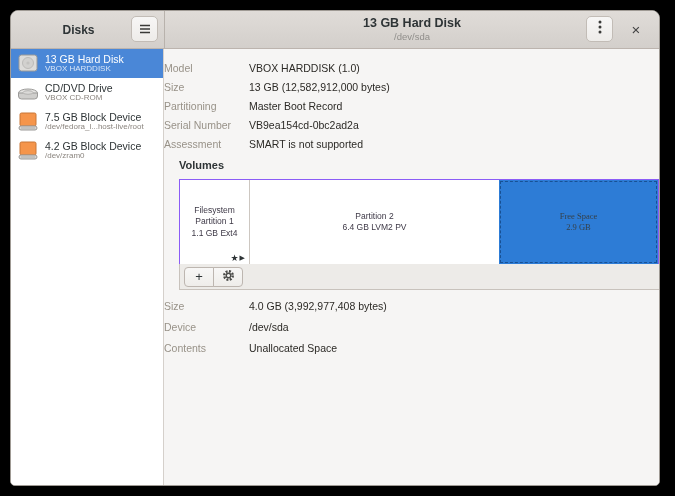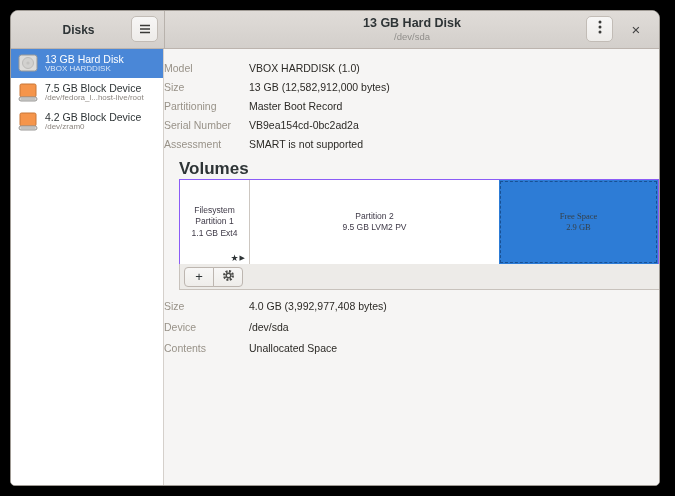--- a/index.html
+++ b/index.html
@@ -42,21 +42,21 @@
   .side-item.selected .t1{color:#fff;}
   .side-item.selected .t2{color:rgba(255,255,255,0.78);}
   .side-icon{flex:none;width:22px;height:20px;}
   
   .main{flex:1;background:#f6f5f4;position:relative;}
   .info-grid{position:absolute;left:0;display:grid;grid-template-columns:76px auto;column-gap:9px;}
   .info-grid.top{top:9px;grid-auto-rows:19px;}
   .info-grid.bottom{top:246px;grid-auto-rows:21px;}
   .ilabel{text-align:left;font-size:10.5px;color:#989288;align-self:center;}
   .ivalue{font-size:10.5px;color:#2c2a26;align-self:center;white-space:nowrap;}
-  .vol-heading{position:absolute;top:110px;left:15px;font-size:17px;font-weight:bold;color:#2e3436;}
+  .vol-heading{position:absolute;top:110px;left:15px;font-size:11px;font-weight:bold;color:#2e3436;}
   .vol-frame{position:absolute;top:130px;left:15px;width:478px;height:84px;background:#fff;
     border:1px solid #8b5cf6;box-sizing:content-box;display:flex;}
   .part{position:relative;display:flex;align-items:center;justify-content:center;text-align:center;}
   .part .plines{font-size:8.5px;line-height:11.5px;color:#3d3846;}
   .part1{width:70px;border-right:1px solid #cdc7c1;box-sizing:border-box;}
   .part2{width:249px;text-align:center;}
   .part3{flex:1;background:#2d7cd6;}
   .part3 .dash{position:absolute;inset:1px;border:1px dashed rgba(0,30,70,0.45);pointer-events:none;}
   .part3 .plines{color:#35414b;position:relative;font-family:Liberation Serif, serif;}
   .pflags{position:absolute;right:3px;bottom:1px;font-size:9px;color:#2e3436;letter-spacing:1px;}
@@ -121,20 +121,33 @@
               <circle cx="11" cy="9" r="5.5" fill="#d2d1cf" stroke="#bcbbb9"></circle>
               <circle cx="11" cy="9" r="1.6" fill="#c3c2c0"></circle>
             </svg>
         </span>
         <span class="txt">
           <div class="t1">13 GB Hard Disk</div>
           <div class="t2">VBOX HARDDISK</div>
         </span>
       </div>
 
+      <div class="side-item">
+        <span class="side-icon">
+          <svg width="22" height="20" viewBox="0 0 22 20">
+              <ellipse cx="11" cy="10" rx="9.5" ry="4" fill="#e6e5e3" stroke="#9b9a98"></ellipse>
+              <path d="M1.5 10 h19 v3 a3 3 0 0 1 -3 3 h-13 a3 3 0 0 1 -3 -3 z" fill="#cfcecc" stroke="#9b9a98"></path>
+              <ellipse cx="11" cy="9.5" rx="5" ry="1.8" fill="#dbdad8" stroke="#b3b2b0"></ellipse>
+            </svg>
+        </span>
+        <span class="txt">
+          <div class="t1">CD/DVD Drive</div>
+          <div class="t2">VBOX CD-ROM</div>
+        </span>
+      </div>
 
       <div class="side-item">
         <span class="side-icon">
           <svg width="22" height="20" viewBox="0 0 22 20">
               <rect x="3" y="1" width="16" height="13" rx="1.5" fill="#f5954b" stroke="#c87637"></rect>
               <rect x="2" y="14" width="18" height="4" rx="2" fill="#d6d5d3" stroke="#9b9a98"></rect>
               <line x1="4" y1="16" x2="18" y2="16" stroke="#aeadab"></line>
             </svg>
         </span>
         <span class="txt">
@@ -181,21 +194,21 @@
           <div class="plines">
             <div>Filesystem</div>
             <div>Partition 1</div>
             <div>1.1 GB Ext4</div>
           </div>
           <div class="pflags"><span>★</span><span class="play">▶</span></div>
         </div>
         <div class="part part2">
           <div class="plines">
             <div>Partition 2</div>
-            <div>9.5 GB LVM2 PV</div>
+            <div>6.4 GB LVM2 PV</div>
           </div>
         </div>
         <div class="part part3">
           <div class="dash"></div>
           <div class="plines">
             <div>Free Space</div>
             <div>2.9 GB</div>
           </div>
         </div>
       </div>

